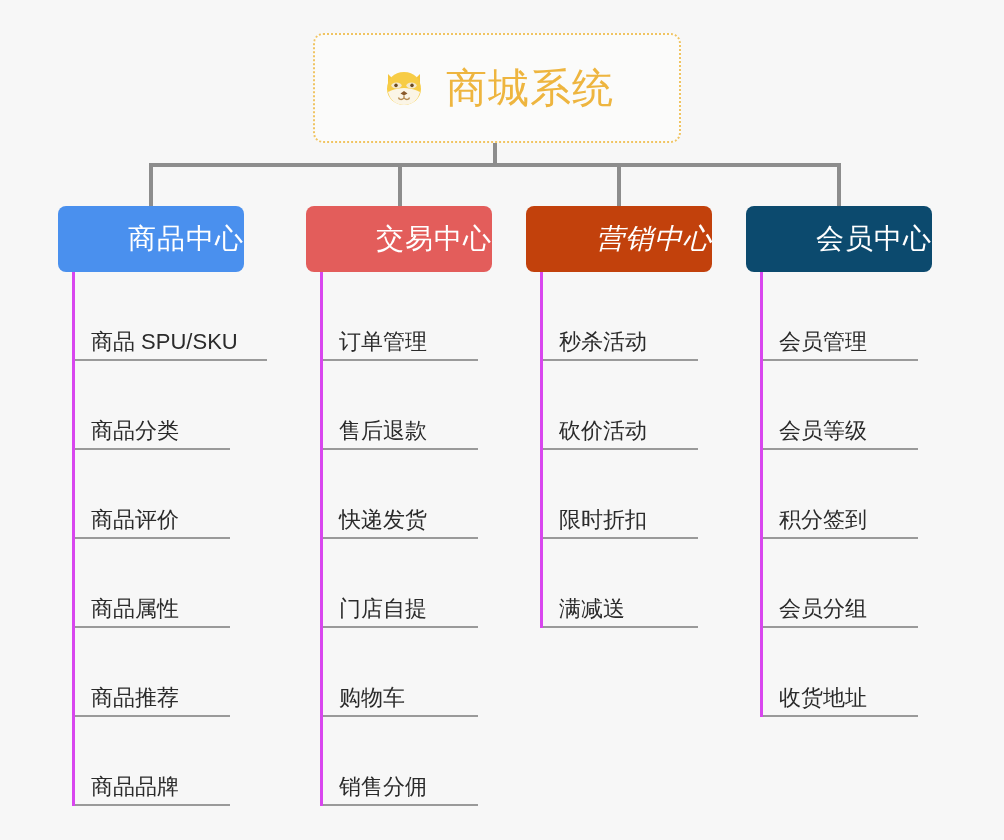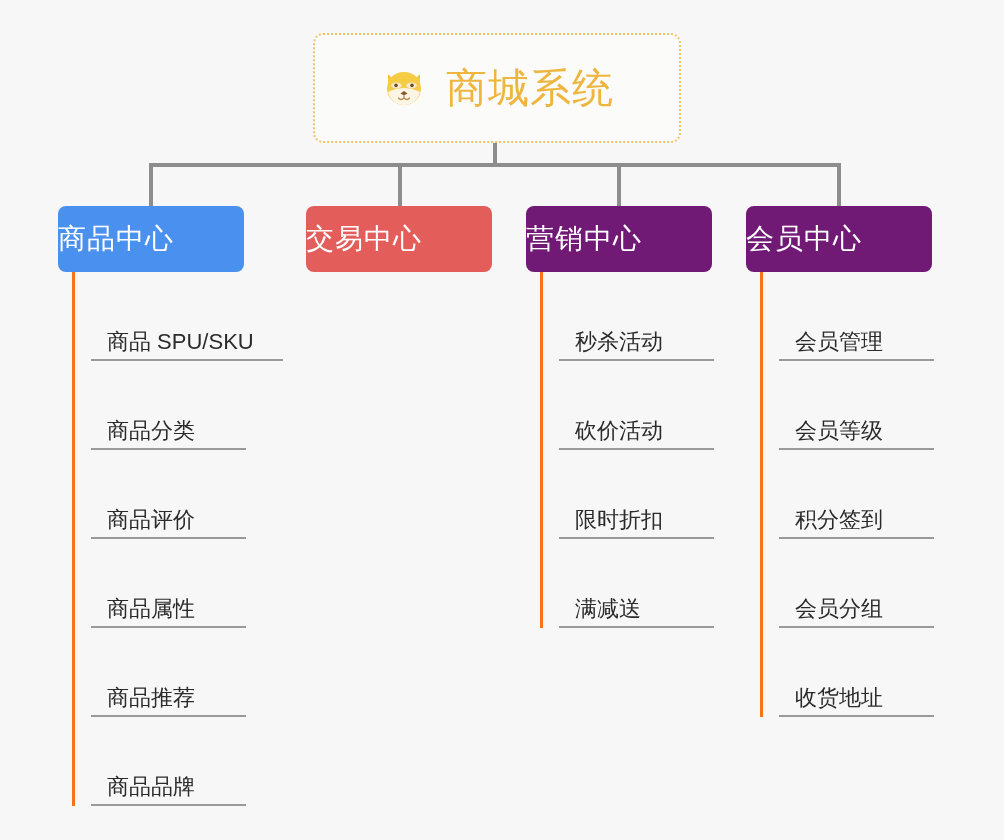--- a/index.html
+++ b/index.html
@@ -79,37 +79,36 @@
     position: absolute;
     top: 206px;
     width: 186px;
   }
   .cat-box {
     width: 186px;
     height: 66px;
     border-radius: 8px;
     display: flex;
     align-items: center;
-    justify-content: flex-start;
+    justify-content: flex-end;
     box-sizing: border-box;
   }
   .cat-label {
     font-size: 28px;
     line-height: 1;
     color: #ffffff;
     letter-spacing: 1px;
     white-space: nowrap;
   }
 
   
   .leaf-list {
     position: relative;
     margin-top: 0;
-    padding-left: 16px;
-    border-left: 3px solid #f97316;
+    border-left: 3px solid #d946ef;
     margin-left: 14px;
     width: 155px;
     text-align: right;
   }
   .leaf-item {
     height: 89px;
     box-sizing: border-box;
     border-bottom: 2px solid #9a9a9a;
     display: flex;
     align-items: flex-end;
@@ -182,44 +181,64 @@
       <div class="leaf-item">
           <span class="leaf-label">商品品牌</span>
         </div>
     </div>
   </div>
 
   <div class="col" style="left:306px;">
     <div class="cat-box" style="background: rgb(227, 93, 91);">
       <span class="cat-label">交易中心</span>
     </div>
+    <div class="leaf-list">
+      <div class="leaf-item">
+          <span class="leaf-label">订单管理</span>
+        </div>
+      <div class="leaf-item">
+          <span class="leaf-label">售后退款</span>
+        </div>
+      <div class="leaf-item">
+          <span class="leaf-label">快递发货</span>
+        </div>
+      <div class="leaf-item">
+          <span class="leaf-label">门店自提</span>
+        </div>
+      <div class="leaf-item">
+          <span class="leaf-label">购物车</span>
+        </div>
+      <div class="leaf-item">
+          <span class="leaf-label">销售分佣</span>
+        </div>
+    </div>
   </div>
 
   <div class="col" style="left:526px;">
-    <div class="cat-box" style="background: #701a75;">
+    <div class="cat-box" style="background: #c2410c; font-style: italic;">
       <span class="cat-label">营销中心</span>
     </div>
     <div class="leaf-list">
       <div class="leaf-item">
           <span class="leaf-label">秒杀活动</span>
         </div>
       <div class="leaf-item">
           <span class="leaf-label">砍价活动</span>
         </div>
       <div class="leaf-item">
           <span class="leaf-label">限时折扣</span>
         </div>
       <div class="leaf-item">
           <span class="leaf-label">满减送</span>
         </div>
     </div>
   </div>
 
   <div class="col" style="left:746px;">
-    <div class="cat-box" style="background: #701a75;">
+    <div class="cat-box" style="background: #0c4a6e;">
       <span class="cat-label">会员中心</span>
     </div>
     <div class="leaf-list">
       <div class="leaf-item">
           <span class="leaf-label">会员管理</span>
         </div>
       <div class="leaf-item">
           <span class="leaf-label">会员等级</span>
         </div>
       <div class="leaf-item">

